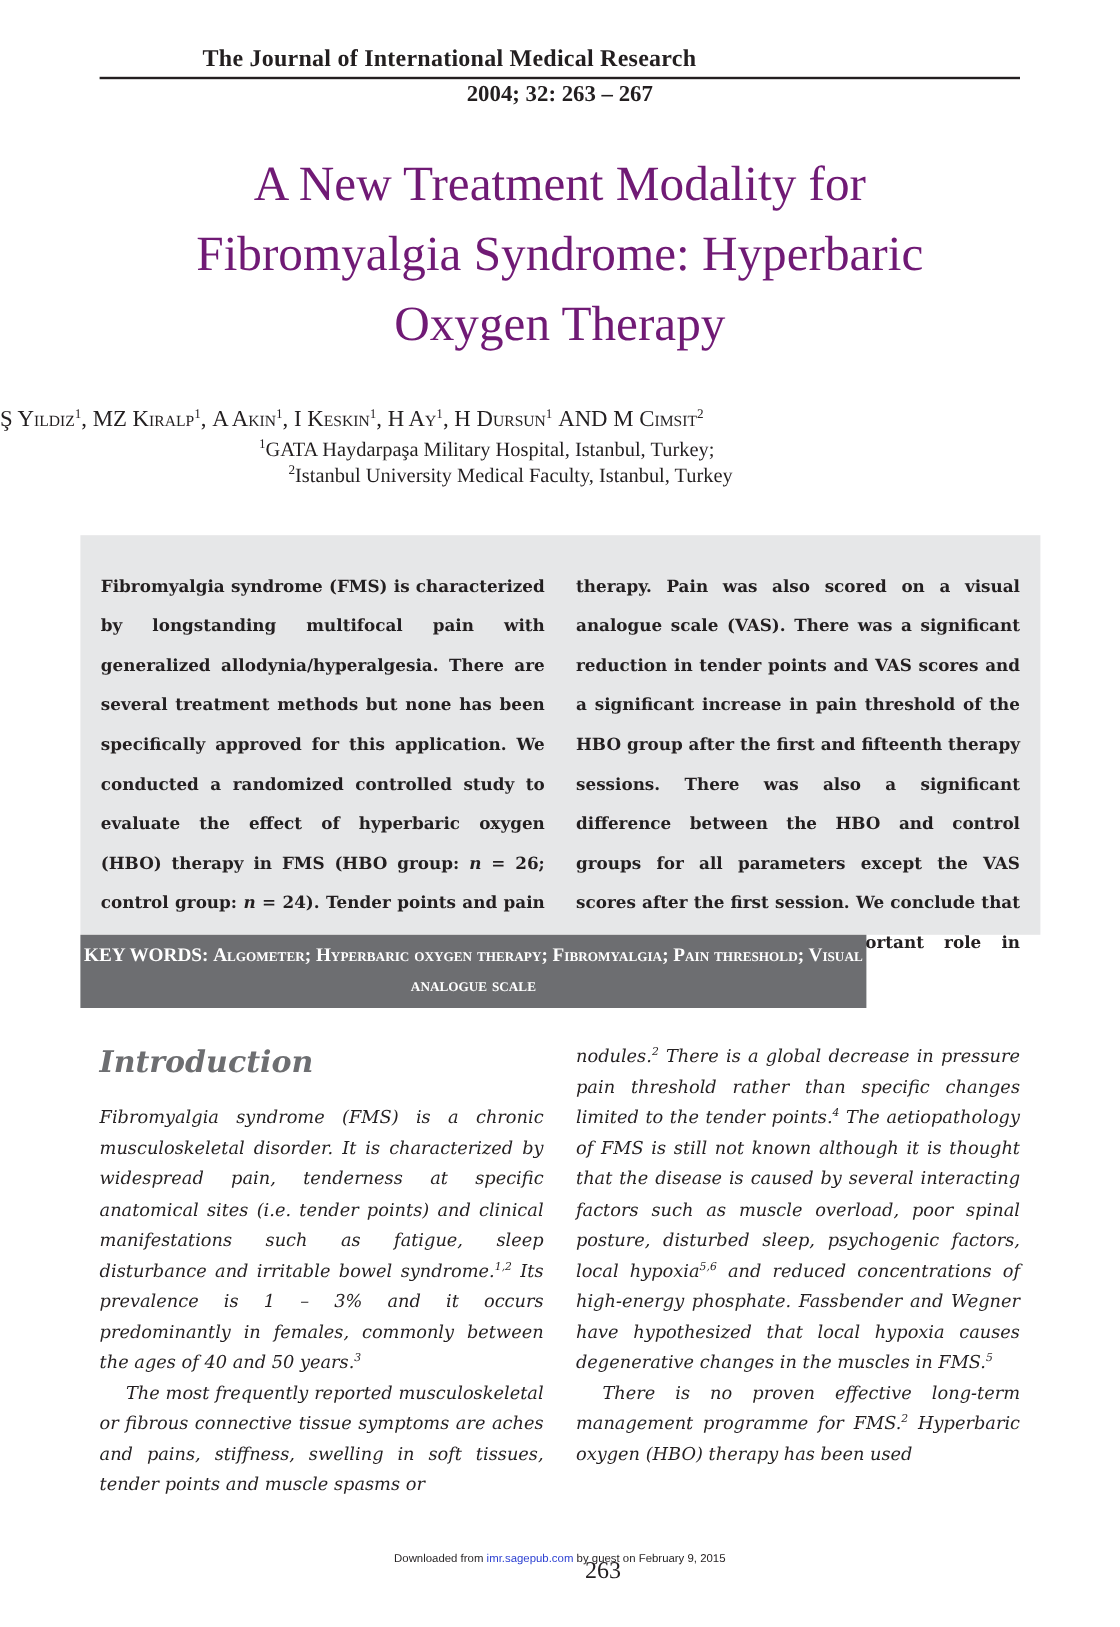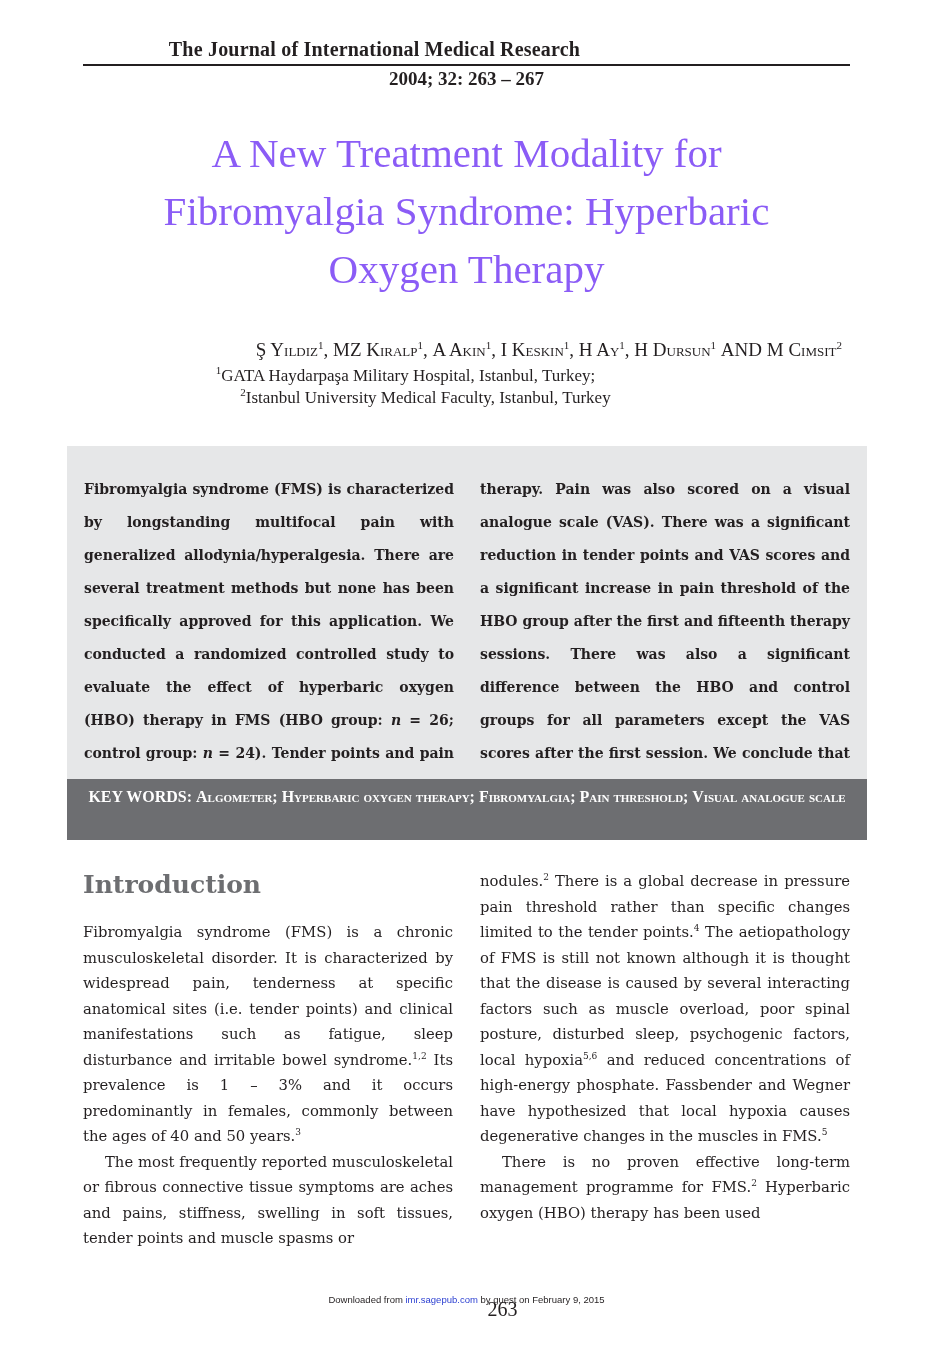--- a/index.html
+++ b/index.html
@@ -1,32 +1,32 @@
 <!DOCTYPE html>
 <html><head>
 <meta charset="utf-8">
 <style>
   html, body { margin: 0; padding: 0; background: #ffffff; }
   body { width: 933px; height: 1356px; position: relative; overflow: hidden; color: #231f20; font-family: "DejaVu Serif", serif; }
   .journal { position: absolute; left: 0; width: 749px; top: 38px; text-align: center; font-family: "Liberation Serif", serif; font-weight: bold; font-size: 20px; letter-spacing: 0.2px; }
   .rule { position: absolute; left: 83px; width: 767px; top: 64px; height: 2px; background: #231f20; }
   .issue { position: absolute; left: 0; width: 933px; top: 68px; text-align: center; font-family: "Liberation Serif", serif; font-weight: bold; font-size: 19px; }
-  .title { position: absolute; left: 100px; width: 733px; top: 124px; text-align: center; font-family: "Liberation Serif", serif; font-size: 41px; line-height: 58px; color: #8b5cf6; }
-  .authors { position: absolute; left: 0; width: 842px; top: 339px; text-align: right; font-family: "Liberation Serif", serif; font-size: 19px; }
+  .title { position: absolute; left: 100px; width: 733px; top: 124px; text-align: center; font-family: "Liberation Serif", serif; font-size: 41px; line-height: 58px; color: #701a75; }
+  .authors { position: absolute; left: 0; width: 842px; top: 339px; text-align: left; font-family: "Liberation Serif", serif; font-size: 19px; }
   .authors .sc { font-variant: small-caps; }
   .authors sup, .affil sup { font-size: 11px; }
   .affil { position: absolute; left: 0; width: 811px; text-align: center; font-family: "Liberation Serif", serif; font-size: 17px; }
   .affil.a1 { top: 364px; } .affil.a2 { top: 386px; padding-left: 20px; }
   .abstract { position: absolute; left: 67px; width: 800px; top: 446px; height: 333px; background: #e6e7e8; }
   .abs-col { position: absolute; top: 27px; width: 370px; font-family: "DejaVu Serif", serif; font-weight: bold; font-size: 14px; line-height: 33px; text-align: justify; }
   .abs-col.left { left: 17px; } .abs-col.right { left: 413px; }
-  .keywords { position: absolute; left: 67px; width: 800px; top: 779px; height: 61px; background: #6d6e71; color: #ffffff; text-align: center; font-family: "Liberation Serif", serif; font-weight: bold; font-size: 16px; line-height: 25px; padding-top: 5px; box-sizing: border-box; }
+  .keywords { position: absolute; left: 67px; width: 655px; top: 779px; height: 61px; background: #6d6e71; color: #ffffff; text-align: center; font-family: "Liberation Serif", serif; font-weight: bold; font-size: 16px; line-height: 25px; padding-top: 5px; box-sizing: border-box; }
   .keywords .kw { font-variant: small-caps; }
   .section-title { position: absolute; left: 83px; top: 870px; font-family: "DejaVu Serif", serif; font-weight: bold; font-size: 25px; color: #6d6e71; }
-  .body-col { position: absolute; width: 370px; font-family: "DejaVu Serif", serif; font-size: 14.8px; line-height: 25.5px; text-align: justify; }
+  .body-col { position: absolute; width: 370px; font-family: "DejaVu Serif", serif; font-size: 14.8px; line-height: 25.5px; text-align: justify; font-style: italic; }
   .body-col p { margin: 0; }
   .body-col p.indent { text-indent: 22px; }
   .body-col sup { font-size: 9px; line-height: 0; }
   .col-left { left: 83px; top: 919px; }
   .col-right { left: 480px; top: 868px; }
   .footer-dl { position: absolute; left: 0; width: 933px; top: 1294px; text-align: center; font-family: "Liberation Sans", sans-serif; font-size: 9.5px; color: #231f20; }
   .footer-dl a { color: #2b3fd1; text-decoration: none; }
   .page-num { position: absolute; left: 0; width: 933px; top: 1298px; text-align: center; font-family: "Liberation Serif", serif; font-size: 20px; margin-left: 36px; }
 </style>
 </head>
@@ -45,21 +45,21 @@
 <div class="abstract">
   <div class="abs-col left" id="abs-left">Fibromyalgia syndrome (FMS) is characterized by longstanding multifocal pain with generalized allodynia/hyperalgesia. There are several treatment methods but none has been specifically approved for this application. We conducted a randomized controlled study to evaluate the effect of hyperbaric oxygen (HBO) therapy in FMS (HBO group: <i>n</i> = 26; control group: <i>n</i> = 24). Tender points and pain threshold were assessed before, and after the first and fifteenth sessions of</div>
   <div class="abs-col right">therapy. Pain was also scored on a visual analogue scale (VAS). There was a significant reduction in tender points and VAS scores and a significant increase in pain threshold of the HBO group after the first and fifteenth therapy sessions. There was also a significant difference between the HBO and control groups for all parameters except the VAS scores after the first session. We conclude that HBO therapy has an important role in managing FMS.</div>
 </div>
 
 <div class="keywords">
   <span>KEY WORDS:</span>
   <span class="kw">Algometer; Hyperbaric oxygen therapy; Fibromyalgia; Pain threshold; Visual analogue scale</span>
 </div>
 
-<h2 class="section-title" style="margin:0;">Introduction</h2>
+<h2 class="section-title" style="margin:0;font-style:italic;">Introduction</h2>
 
 <div class="body-col col-left" id="col-left">
     <p>Fibromyalgia syndrome (FMS) is a chronic musculoskeletal disorder. It is characterized by widespread pain, tenderness at specific anatomical sites (i.e. tender points) and clinical manifestations such as fatigue, sleep disturbance and irritable bowel syndrome.<sup>1,2</sup> Its prevalence is 1 – 3% and it occurs predominantly in females, commonly between the ages of 40 and 50 years.<sup>3</sup></p>
     <p class="indent">The most frequently reported musculoskeletal or fibrous connective tissue symptoms are aches and pains, stiffness, swelling in soft tissues, tender points and muscle spasms or</p>
   </div>
 <div class="body-col col-right" id="col-right">
     <p>nodules.<sup>2</sup> There is a global decrease in pressure pain threshold rather than specific changes limited to the tender points.<sup>4</sup> The aetiopathology of FMS is still not known although it is thought that the disease is caused by several interacting factors such as muscle overload, poor spinal posture, disturbed sleep, psychogenic factors, local hypoxia<sup>5,6</sup> and reduced concentrations of high-energy phosphate. Fassbender and Wegner have hypothesized that local hypoxia causes degenerative changes in the muscles in FMS.<sup>5</sup></p>
     <p class="indent">There is no proven effective long-term management programme for FMS.<sup>2</sup> Hyperbaric oxygen (HBO) therapy has been used</p>
   </div>
 

